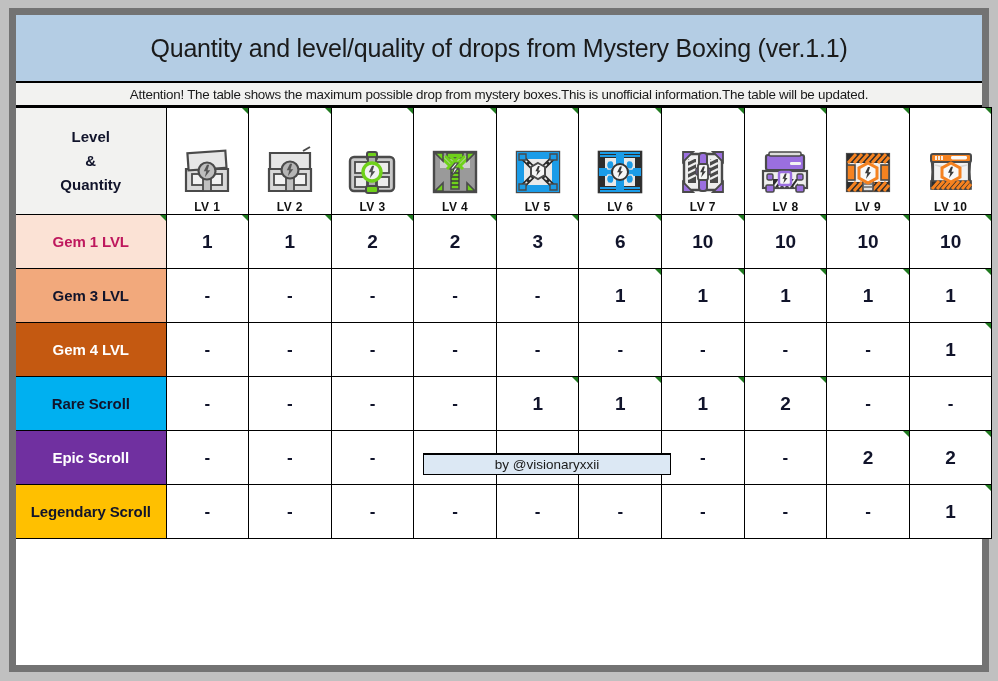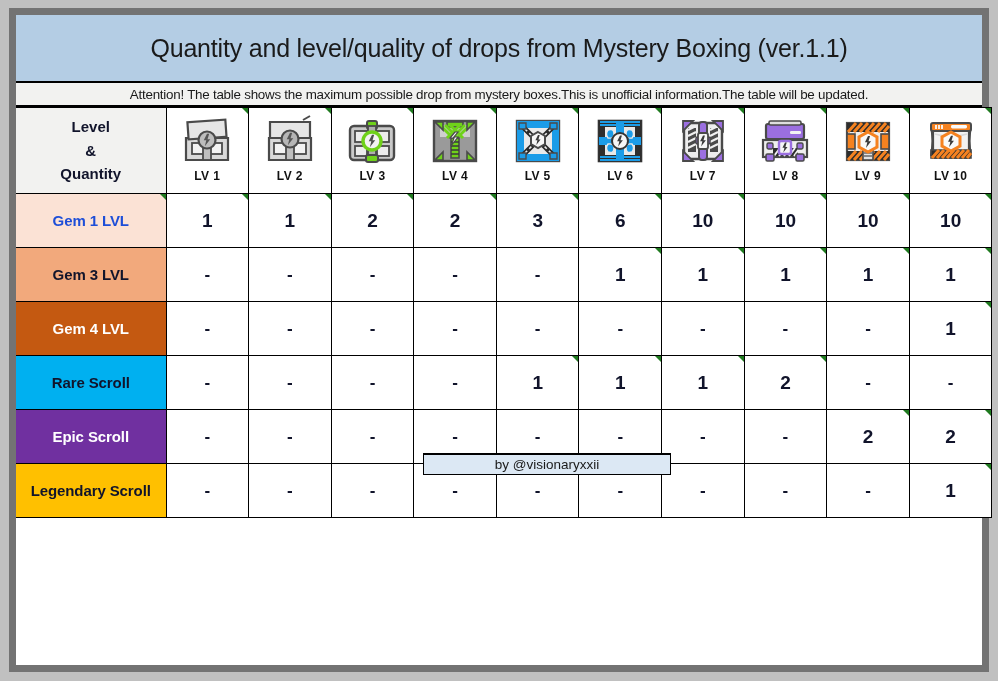--- a/index.html
+++ b/index.html
@@ -81,20 +81,21 @@
     border: 1px solid #000000;
     text-align: center;
     vertical-align: top;
     position: relative;
   }
   .boxwrap {
     display: flex; flex-direction: column;
     align-items: center; justify-content: flex-start;
     padding-top: 4px;
     height: 100%;
+    margin-top: 31px;
   }
   .lvlabel {
     font-size: 12px;
     font-weight: bold;
     color: #111111;
     letter-spacing: 0.4px;
     margin-top: 1px;
   }
   svg.boxicon { display: block; }
 
@@ -361,21 +362,21 @@
                   <path d="M 0,-7 L -3.6,0.4 L -0.8,0.4 L -2.4,7 L 3.6,-0.8 L 0.6,-0.8 L 2.4,-7 Z" fill="#3a3a3a" transform="translate(28,29.5) scale(0.82)"></path>
                 </svg>
                 <div class="lvlabel">LV 10</div>
               </div>
             </th>
           </tr>
       </thead>
       <tbody>
 
       <tr class="datarow">
-            <td class="rh flag" style="background: rgb(251, 226, 213); color: #1d4ed8; margin-left: 44px;">Gem 1 LVL</td>
+            <td class="rh flag" style="background: rgb(251, 226, 213); color: #be185d; margin-left: 44px;">Gem 1 LVL</td>
             <td class="cell flag">1</td>
             <td class="cell flag">1</td>
             <td class="cell flag">2</td>
             <td class="cell flag">2</td>
             <td class="cell flag">3</td>
             <td class="cell flag">6</td>
             <td class="cell flag">10</td>
             <td class="cell flag">10</td>
             <td class="cell flag">10</td>
             <td class="cell flag">10</td>

